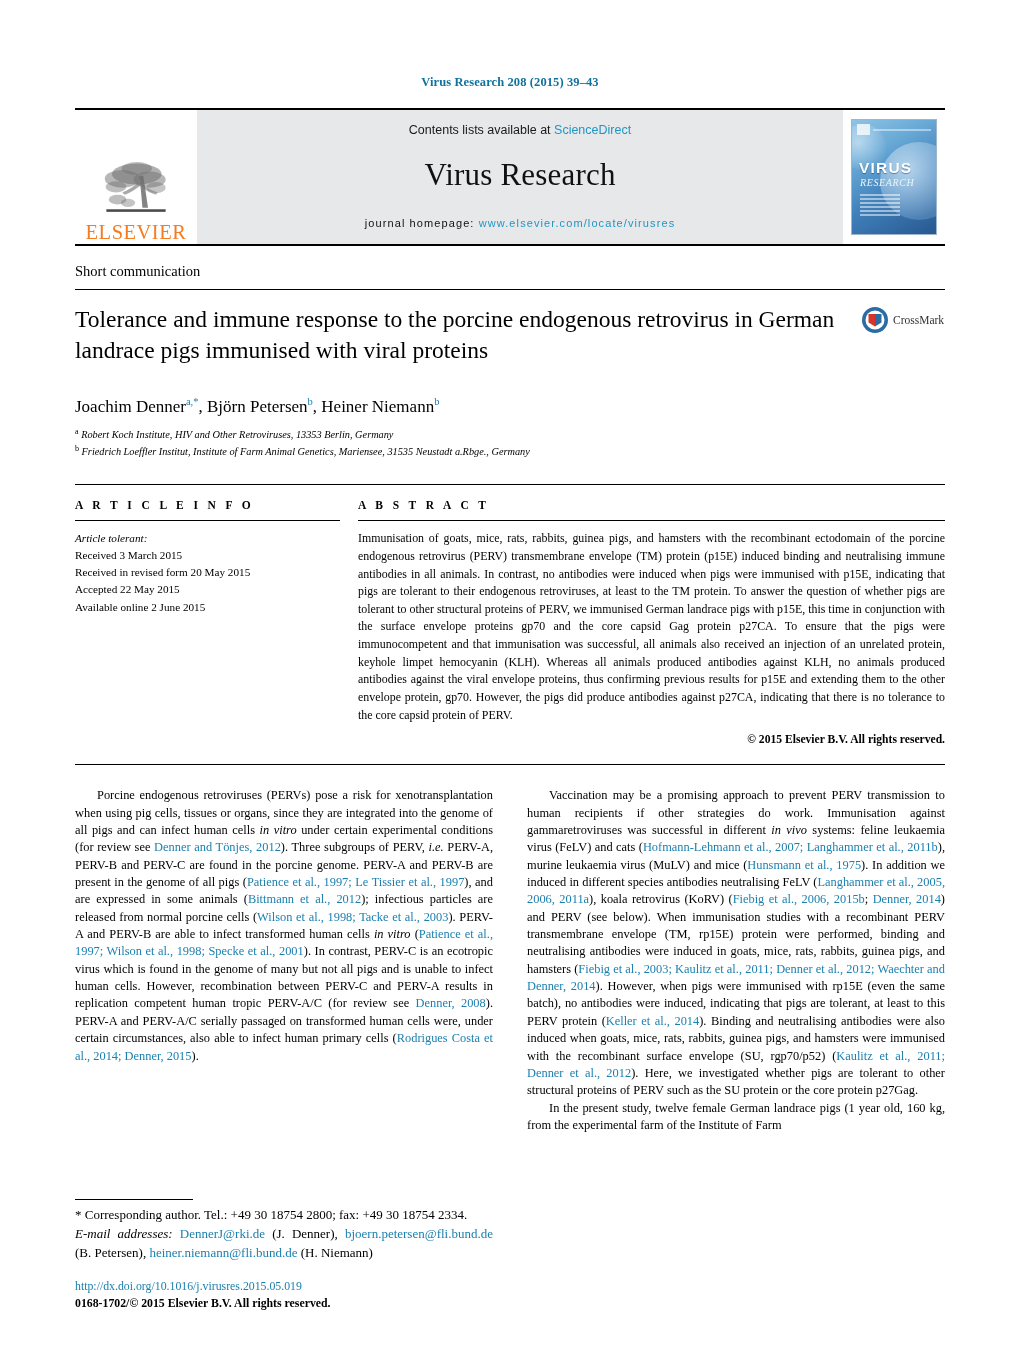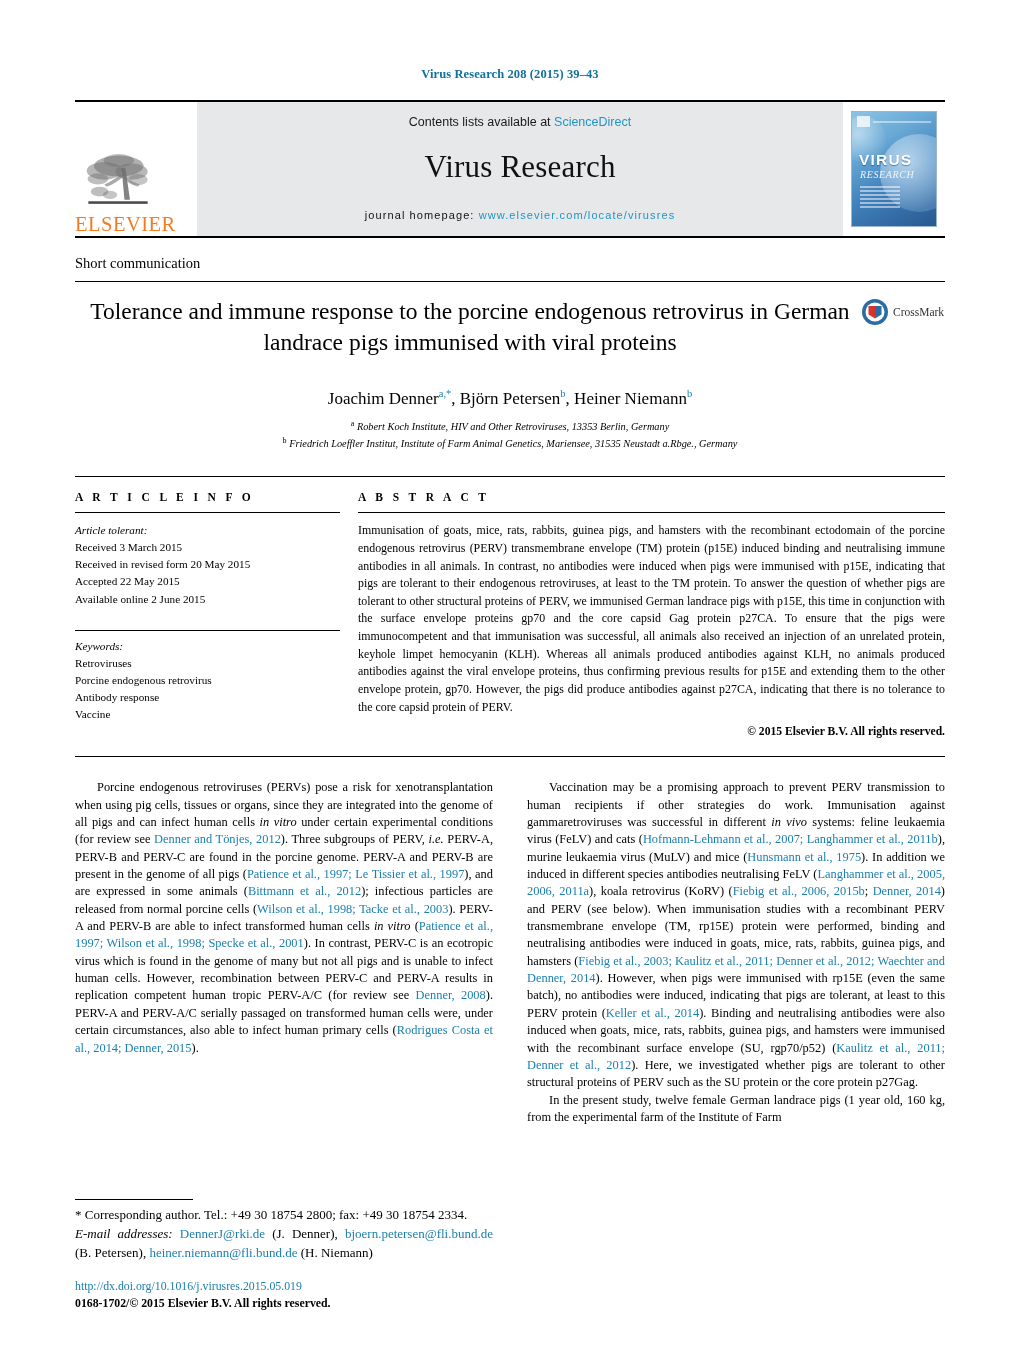--- a/index.html
+++ b/index.html
@@ -13,21 +13,21 @@
     font-family: "Liberation Serif", "DejaVu Serif", serif;
     color: #000000;
     position: relative;
     overflow: hidden;
   }
   .page {
     width: 1020px;
     height: 1351px;
     position: relative;
     box-sizing: border-box;
-    padding: 4px 75px;
+    padding: 12px 75px;
   }
 
   
   .running-head {
     text-align: center;
     color: #10729e;
     font-weight: bold;
     font-size: 12.5px;
     letter-spacing: .1px;
     padding-top: 63px;
@@ -40,20 +40,21 @@
     display: flex;
     align-items: stretch;
     border-top: 2.5px solid #000;
     border-bottom: 2.5px solid #000;
   }
   .mast-logo {
     width: 122px;
     flex: 0 0 122px;
     display: flex;
     flex-direction: column;
+    align-items: center;
     justify-content: center;
     padding: 4px 0 2px;
     box-sizing: border-box;
     margin-top: 44px;
   }
   .tree-svg { display:block; }
   .elsevier-word {
     color: #f47b20;
     font-family: "Liberation Serif", serif;
     font-size: 20.5px;
@@ -157,21 +158,21 @@
   }
 
   
   .section-label {
     font-family: "Liberation Serif", serif;
     font-size: 14.5px;
     margin-top: 17px;
     padding-bottom: 9px;
     border-bottom: 1px solid #000;
   }
-  .title-block { position: relative; padding-top: 14px; text-align: center; }
+  .title-block { position: relative; padding-top: 14px; }
   .art-title {
     font-family: "Liberation Serif", serif;
     font-size: 23.5px;
     line-height: 1.30;
     margin: 0;
     font-weight: normal;
     width: 790px;
   }
   .authors {
     font-family: "Liberation Serif", serif;
@@ -400,28 +401,20 @@
     <div class="col-info">
       <div class="head-spaced">A R T I C L E   I N F O</div>
       <div class="rule-thin"></div>
       <div class="info-group">
         <div class="ital">Article tolerant:</div>
         <div>Received 3 March 2015</div>
         <div>Received in revised form 20 May 2015</div>
         <div>Accepted 22 May 2015</div>
         <div>Available online 2 June 2015</div>
       </div>
-      <div class="kw-group">
-        <div class="rule-thin" style="margin-bottom:7px"></div>
-        <div class="ital">Keywords:</div>
-        <div>Retroviruses</div>
-        <div>Porcine endogenous retrovirus</div>
-        <div>Antibody response</div>
-        <div>Vaccine</div>
-      </div>
     </div>
 
     <div class="col-gap"></div>
 
     <div class="col-abs">
       <div class="head-spaced">A B S T R A C T</div>
       <div class="rule-thin"></div>
       <div class="abstract-text">Immunisation of goats, mice, rats, rabbits, guinea pigs, and hamsters with the recombinant ectodomain of the porcine endogenous retrovirus (PERV) transmembrane envelope (TM) protein (p15E) induced binding and neutralising immune antibodies in all animals. In contrast, no antibodies were induced when pigs were immunised with p15E, indicating that pigs are tolerant to their endogenous retroviruses, at least to the TM protein. To answer the question of whether pigs are tolerant to other structural proteins of PERV, we immunised German landrace pigs with p15E, this time in conjunction with the surface envelope proteins gp70 and the core capsid Gag protein p27CA. To ensure that the pigs were immunocompetent and that immunisation was successful, all animals also received an injection of an unrelated protein, keyhole limpet hemocyanin (KLH). Whereas all animals produced antibodies against KLH, no animals produced antibodies against the viral envelope proteins, thus confirming previous results for p15E and extending them to the other envelope protein, gp70. However, the pigs did produce antibodies against p27CA, indicating that there is no tolerance to the core capsid protein of PERV.</div>
       <div class="copyright">© 2015 Elsevier B.V. All rights reserved.</div>
     </div>

